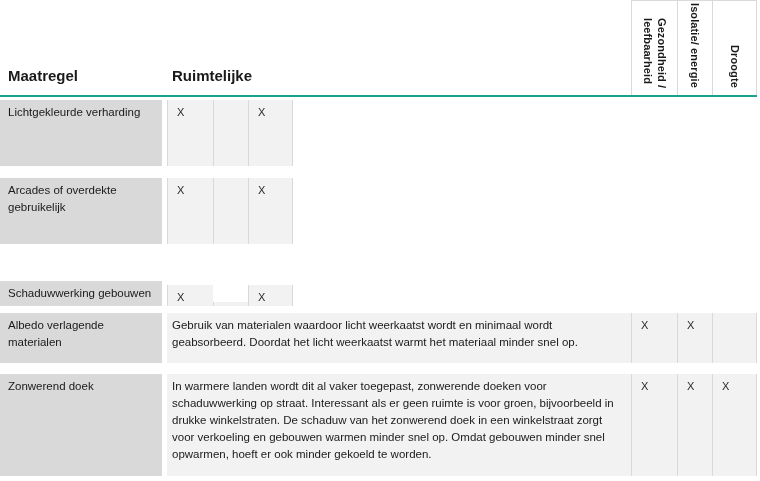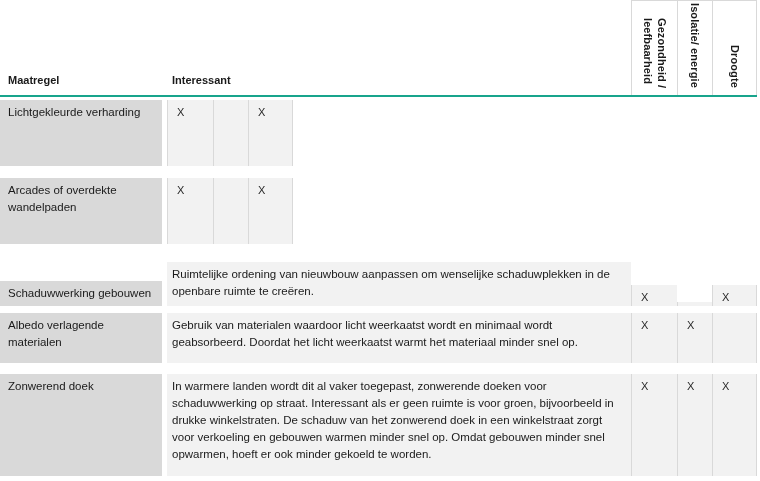--- a/index.html
+++ b/index.html
@@ -20,23 +20,23 @@
     width: 757px;
   }
   
   .thead {
     display: flex;
     height: 95px;
     align-items: flex-end;
   }
   .th {
     font-weight: bold;
-    font-size: 11px;
+    font-size: 15px;
     line-height: 15px;
-    padding-bottom: 7px;
+    padding-bottom: 12px;
     box-sizing: border-box;
   }
   .th-measure { width: 167px; padding-left: 8px; }
   .th-desc    { width: 464px; padding-left: 5px; }
   .vbox {
     align-self: stretch;
     box-sizing: border-box;
     display: flex;
     align-items: flex-end;
     justify-content: center;
@@ -99,21 +99,21 @@
   .mark3 { width: 45px; border-right: 1px solid var(--border); }
 </style>
 </head>
 <body>
 
 <div class="page">
   <div class="table">
 
     <div class="thead">
       <div class="th th-measure">Maatregel</div>
-      <div class="th th-desc">Interessant</div>
+      <div class="th th-desc">Ruimtelijke</div>
       <div class="vbox vb1">
         <span class="vtext">Gezondheid /
 leefbaarheid</span>
       </div>
       <div class="vbox vb2">
         <span class="vtext">Isolatie/ energie</span>
       </div>
       <div class="vbox vb3">
         <span class="vtext">Droogte</span>
       </div>
@@ -123,29 +123,28 @@
 
     <div class="tbody" id="tbody">
       <div class="trow">
         <div class="cell measure">Lichtgekleurde verharding</div>
         <div class="cell mark mark1">X</div>
         <div class="cell mark mark2"></div>
         <div class="cell mark mark3">X</div>
       </div>
 
       <div class="trow">
-        <div class="cell measure">Arcades of overdekte wandelpaden</div>
+        <div class="cell measure">Arcades of overdekte gebruikelijk</div>
         <div class="cell mark mark1">X</div>
         <div class="cell mark mark2"></div>
         <div class="cell mark mark3">X</div>
       </div>
 
       <div class="trow">
         <div class="cell measure">Schaduwwerking gebouwen</div>
-        <div class="cell desc">Ruimtelijke ordening van nieuwbouw aanpassen om wenselijke schaduwplekken in de openbare ruimte te creëren.</div>
         <div class="cell mark mark1">X</div>
         <div class="cell mark mark2"></div>
         <div class="cell mark mark3">X</div>
       </div>
 
       <div class="trow">
         <div class="cell measure">Albedo verlagende materialen</div>
         <div class="cell desc">Gebruik van materialen waardoor licht weerkaatst wordt en minimaal wordt geabsorbeerd. Doordat het licht weerkaatst warmt het materiaal minder snel op.</div>
         <div class="cell mark mark1">X</div>
         <div class="cell mark mark2">X</div>

